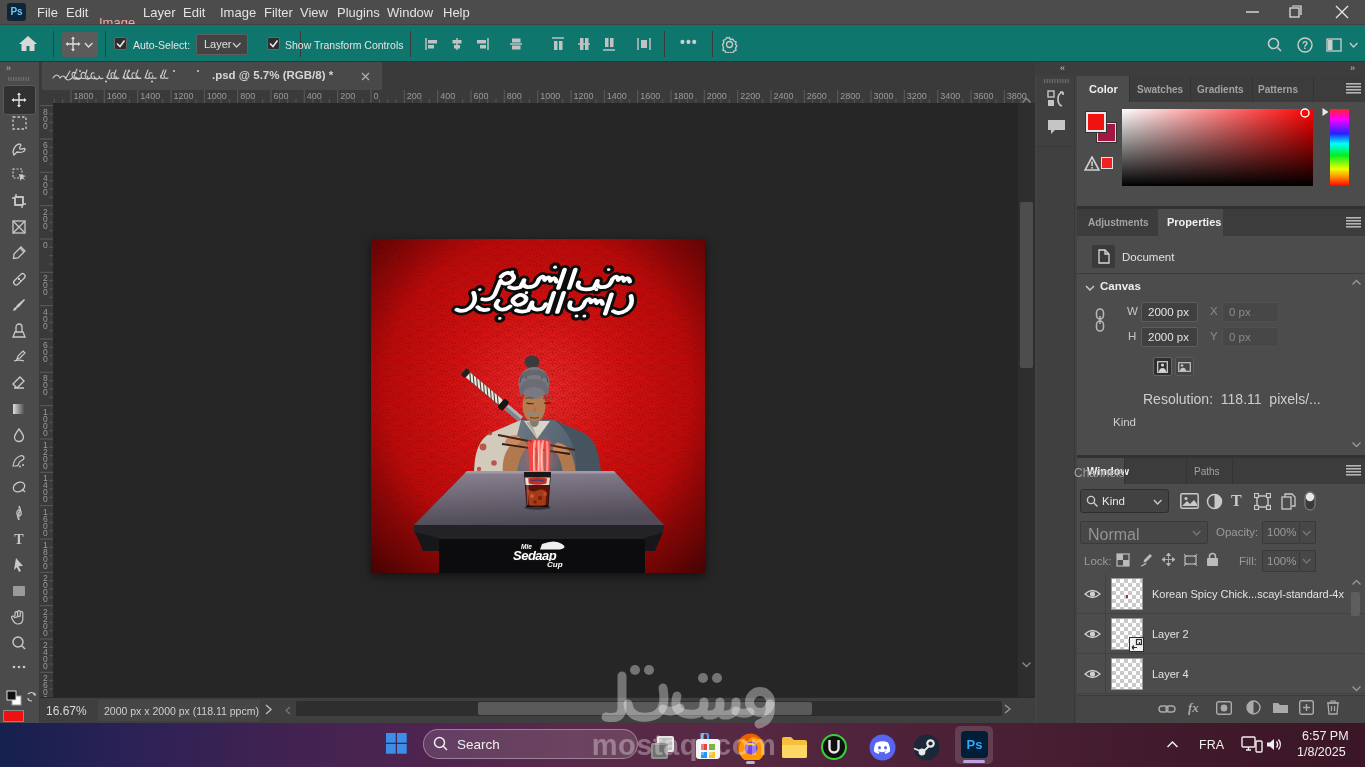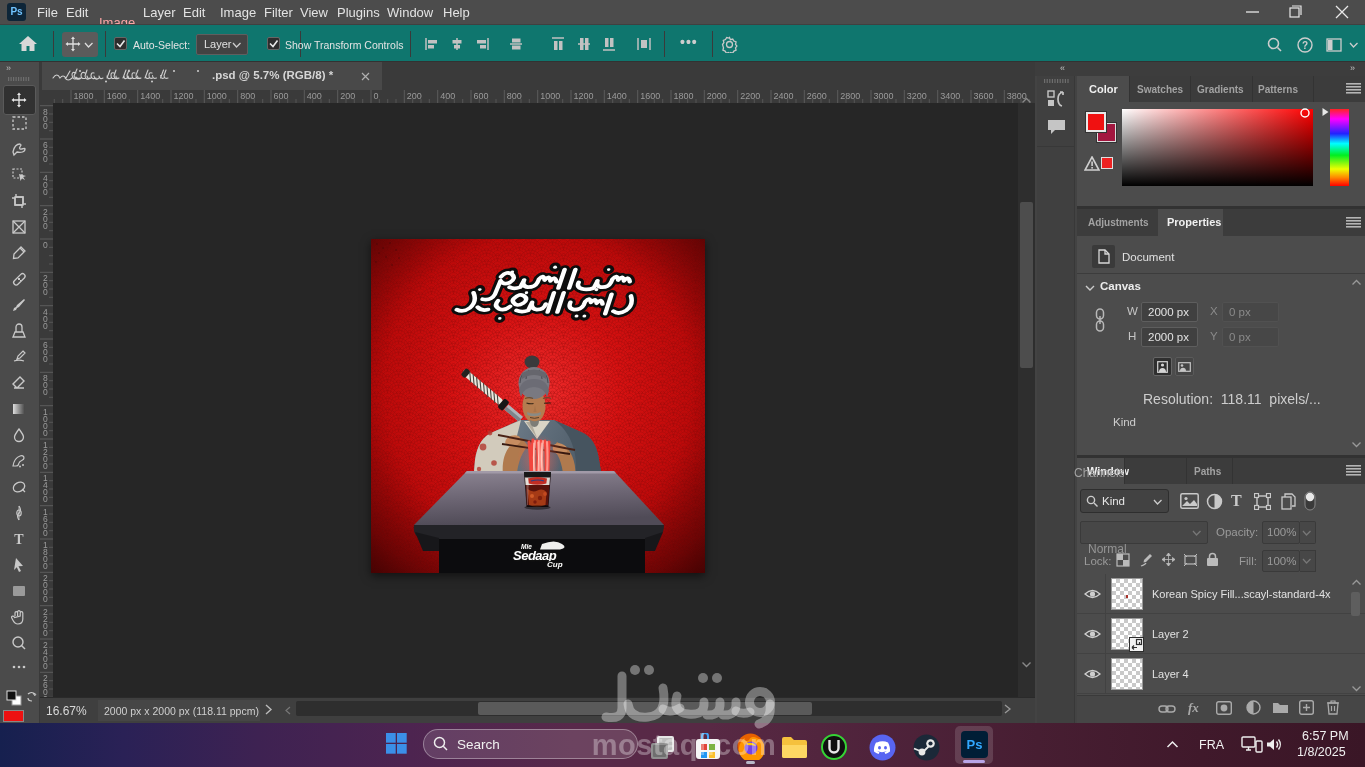--- a/index.html
+++ b/index.html
@@ -848,21 +848,21 @@
     <path d="M1.5 6.5l4-4 4 4" fill="none" stroke="#999" stroke-width="1.3"></path>
   </svg>
 <svg class="abs" style="left:1351px;top:440px" width="11" height="9">
     <path d="M1.5 2.5l4 4 4-4" fill="none" stroke="#999" stroke-width="1.3"></path>
   </svg>
 <div class="abs" style="left:1077px;top:455px;width:288px;height:3px;background:#323232"></div>
 <div class="abs" style="left:1077px;top:458px;width:288px;height:26px;background:#3c3c3c"></div>
 <div class="abs" style="left:1077px;top:458px;width:47px;height:26px;background:#4c4c4c"></div>
 <span class="abs" style="left:1087px;top:465px;font-size:11px;font-weight:bold;color:#f0f0f0">Window</span>
 <span class="abs" style="left:1074px;top:466px;font-size:12px;color:#a2a2a2;font-weight:normal">Channels</span>
-<span class="abs" style="left:1194px;top:466px;font-size:10px;color:#a2a2a2;font-weight:bold">Paths</span>
+<span class="abs" style="left:1194px;top:466px;font-size:10px;color:#a2a2a2;font-weight:normal">Paths</span>
 <span class="abs" style="left:1124px;top:458px;width:1px;height:26px;background:#333"></span>
 <span class="abs" style="left:1186px;top:458px;width:1px;height:26px;background:#333"></span>
 <span class="abs" style="left:1232px;top:458px;width:1px;height:26px;background:#333"></span>
 <svg class="abs" style="left:1346px;top:465px" width="15" height="12">
     <rect x="0" y="0" width="15" height="1.6" fill="#b5b5b5"></rect>
     <rect x="0" y="3" width="15" height="1.6" fill="#b5b5b5"></rect>
     <rect x="0" y="6" width="15" height="1.6" fill="#b5b5b5"></rect>
     <rect x="0" y="9" width="15" height="1.6" fill="#b5b5b5"></rect>
   </svg>
 <div class="abs" style="left:1077px;top:484px;width:288px;height:239px;background:#4c4c4c"></div>
@@ -894,21 +894,21 @@
   </svg>
 <svg class="abs" style="left:1281px;top:493px" width="15" height="17">
     <rect x="1" y="4" width="9" height="12" fill="none" stroke="#c9c9c9" stroke-width="1.3"></rect>
     <path d="M4 4V1h7l3 3v9h-3" fill="none" stroke="#c9c9c9" stroke-width="1.3"></path>
   </svg>
 <svg class="abs" style="left:1303px;top:491px" width="14" height="20">
     <rect x="2" y="1" width="10" height="18" rx="5" fill="#3a3a3a" stroke="#888" stroke-width="1"></rect>
     <circle cx="7" cy="6" r="4.2" fill="#e8e8e8"></circle>
   </svg>
 <div class="abs" style="left:1080px;top:521px;width:128px;height:23px;background:#474747;border:1px solid #3a3a3a;border-radius:2px"></div>
-<span class="abs" style="left:1088px;top:542px;font-size:12px;color:#949494">Normal</span>
+<span class="abs" style="left:1088px;top:526px;font-size:16px;color:#949494">Normal</span>
 <svg class="abs" style="left:1192px;top:529px" width="10" height="8">
     <path d="M1 2l3.5 4L8.5 2" fill="none" stroke="#777" stroke-width="1.3"></path>
   </svg>
 <span class="abs" style="left:1216px;top:526px;font-size:11.5px;color:#9a9a9a">Opacity:</span>
 <div class="abs" style="left:1262px;top:521px;width:38px;height:23px;background:#474747;border:1px solid #3a3a3a;border-radius:2px;font-size:11.5px;color:#9a9a9a;line-height:21px;padding-left:4px">100%</div>
 <div class="abs" style="left:1300px;top:521px;width:16px;height:23px;background:#474747;border:1px solid #3a3a3a;border-left:none;border-radius:0 2px 2px 0"></div>
 <svg class="abs" style="left:1302px;top:529px" width="10" height="8">
     <path d="M1 2l3.5 4L8.5 2" fill="none" stroke="#777" stroke-width="1.3"></path>
   </svg>
 <span class="abs" style="left:1084px;top:555px;font-size:11.5px;color:#9a9a9a">Lock:</span>
@@ -938,21 +938,21 @@
 <svg class="abs" style="left:1302px;top:557px" width="10" height="8">
     <path d="M1 2l3.5 4L8.5 2" fill="none" stroke="#777" stroke-width="1.3"></path>
   </svg>
 <div class="abs" style="left:1077px;top:574px;width:288px;height:40px;background:#4c4c4c;border-bottom:1px solid #424242"></div>
 <svg class="abs" style="left:1084px;top:588px" width="17" height="12">
     <path d="M1 6 Q8.5 -1 16 6 Q8.5 13 1 6z" fill="none" stroke="#cfcfcf" stroke-width="1.3"></path>
     <circle cx="8.5" cy="6" r="2.6" fill="#cfcfcf"></circle>
   </svg>
 <div class="abs" style="left:1105px;top:574px;width:1px;height:40px;background:#424242"></div>
 <div class="abs" style="left:1111px;top:578px;width:32px;height:32px;background:#fff;border:1px solid #999;background-image:linear-gradient(45deg,#c9c9c9 25%,transparent 25%,transparent 75%,#c9c9c9 75%),linear-gradient(45deg,#c9c9c9 25%,transparent 25%,transparent 75%,#c9c9c9 75%);background-size:8px 8px;background-position:0 0,4px 4px"></div>
-<span class="abs" style="left:1152px;top:588px;font-size:11px;color:#e2e2e2">Korean Spicy Fill...scayl-standard-4x</span>
+<span class="abs" style="left:1152px;top:588px;font-size:11px;color:#e2e2e2">Korean Spicy Chick...scayl-standard-4x</span>
 <div class="abs" style="left:1077px;top:614px;width:288px;height:40px;background:#4c4c4c;border-bottom:1px solid #424242"></div>
 <svg class="abs" style="left:1084px;top:628px" width="17" height="12">
     <path d="M1 6 Q8.5 -1 16 6 Q8.5 13 1 6z" fill="none" stroke="#cfcfcf" stroke-width="1.3"></path>
     <circle cx="8.5" cy="6" r="2.6" fill="#cfcfcf"></circle>
   </svg>
 <div class="abs" style="left:1105px;top:614px;width:1px;height:40px;background:#424242"></div>
 <div class="abs" style="left:1111px;top:618px;width:32px;height:32px;background:#fff;border:1px solid #999;background-image:linear-gradient(45deg,#c9c9c9 25%,transparent 25%,transparent 75%,#c9c9c9 75%),linear-gradient(45deg,#c9c9c9 25%,transparent 25%,transparent 75%,#c9c9c9 75%);background-size:8px 8px;background-position:0 0,4px 4px"></div>
 <span class="abs" style="left:1152px;top:628px;font-size:11px;color:#e2e2e2">Layer 2</span>
 <div class="abs" style="left:1077px;top:654px;width:288px;height:40px;background:#4c4c4c;border-bottom:1px solid #424242"></div>
 <svg class="abs" style="left:1084px;top:668px" width="17" height="12">

